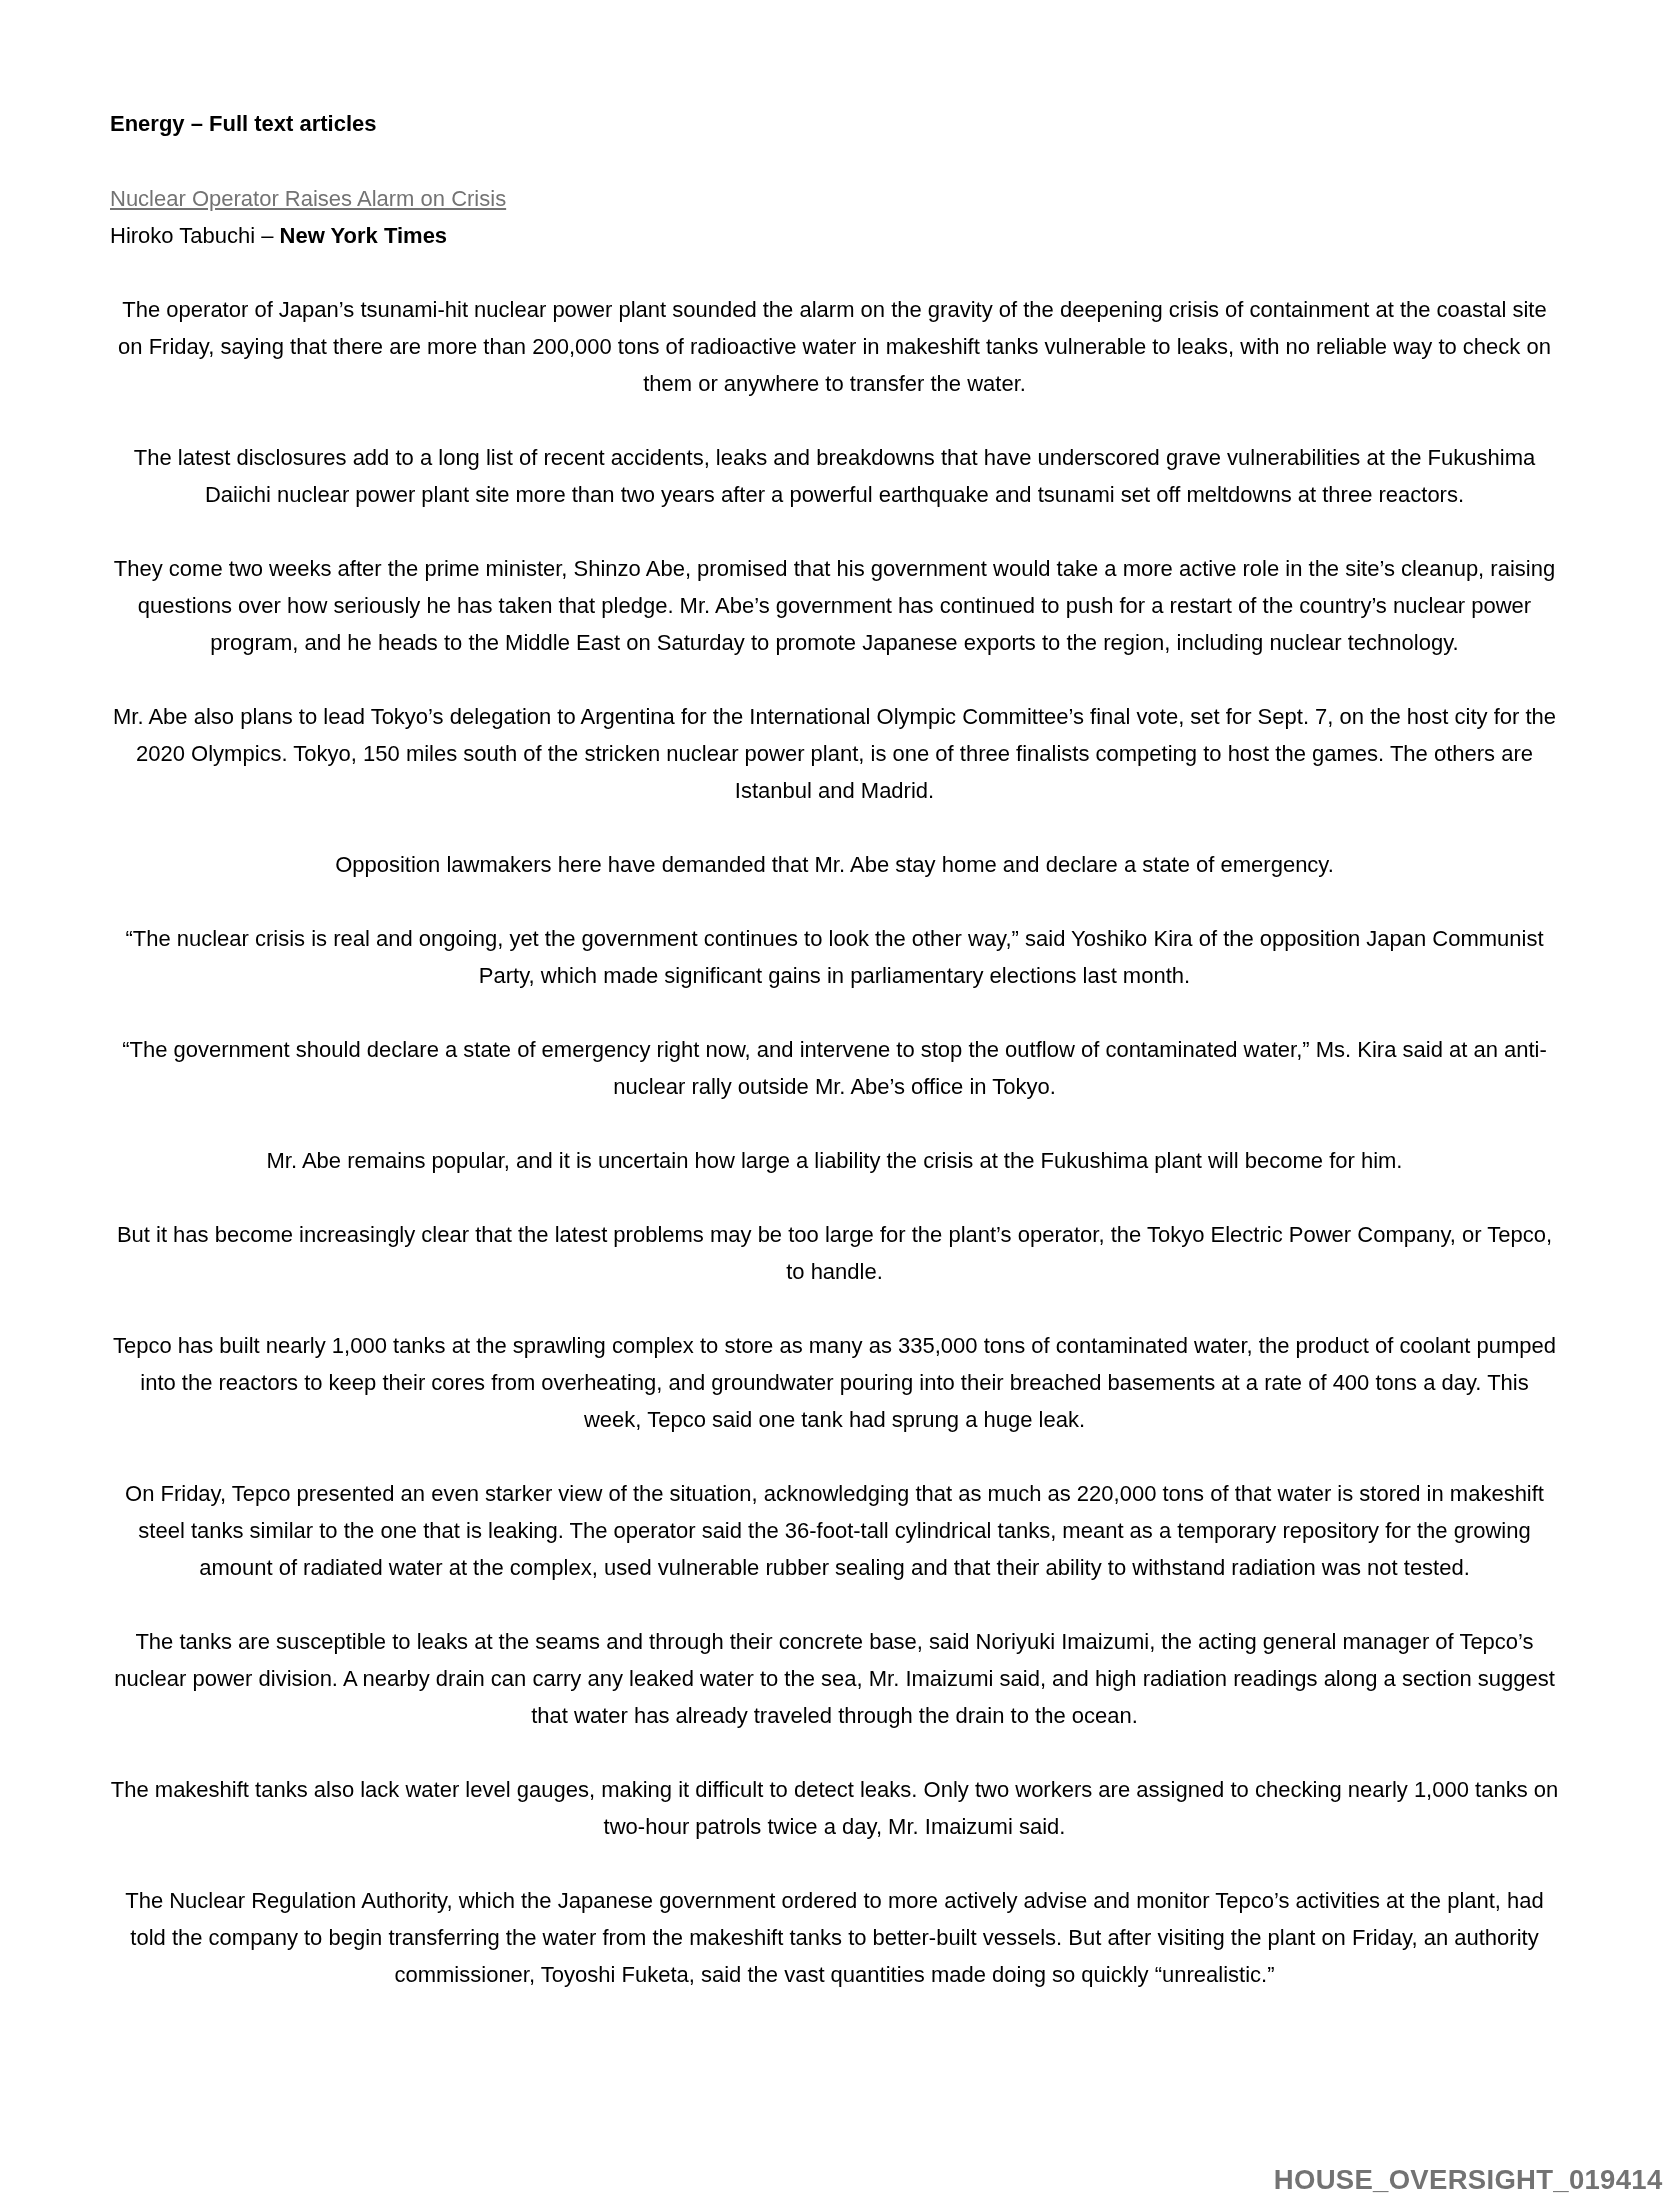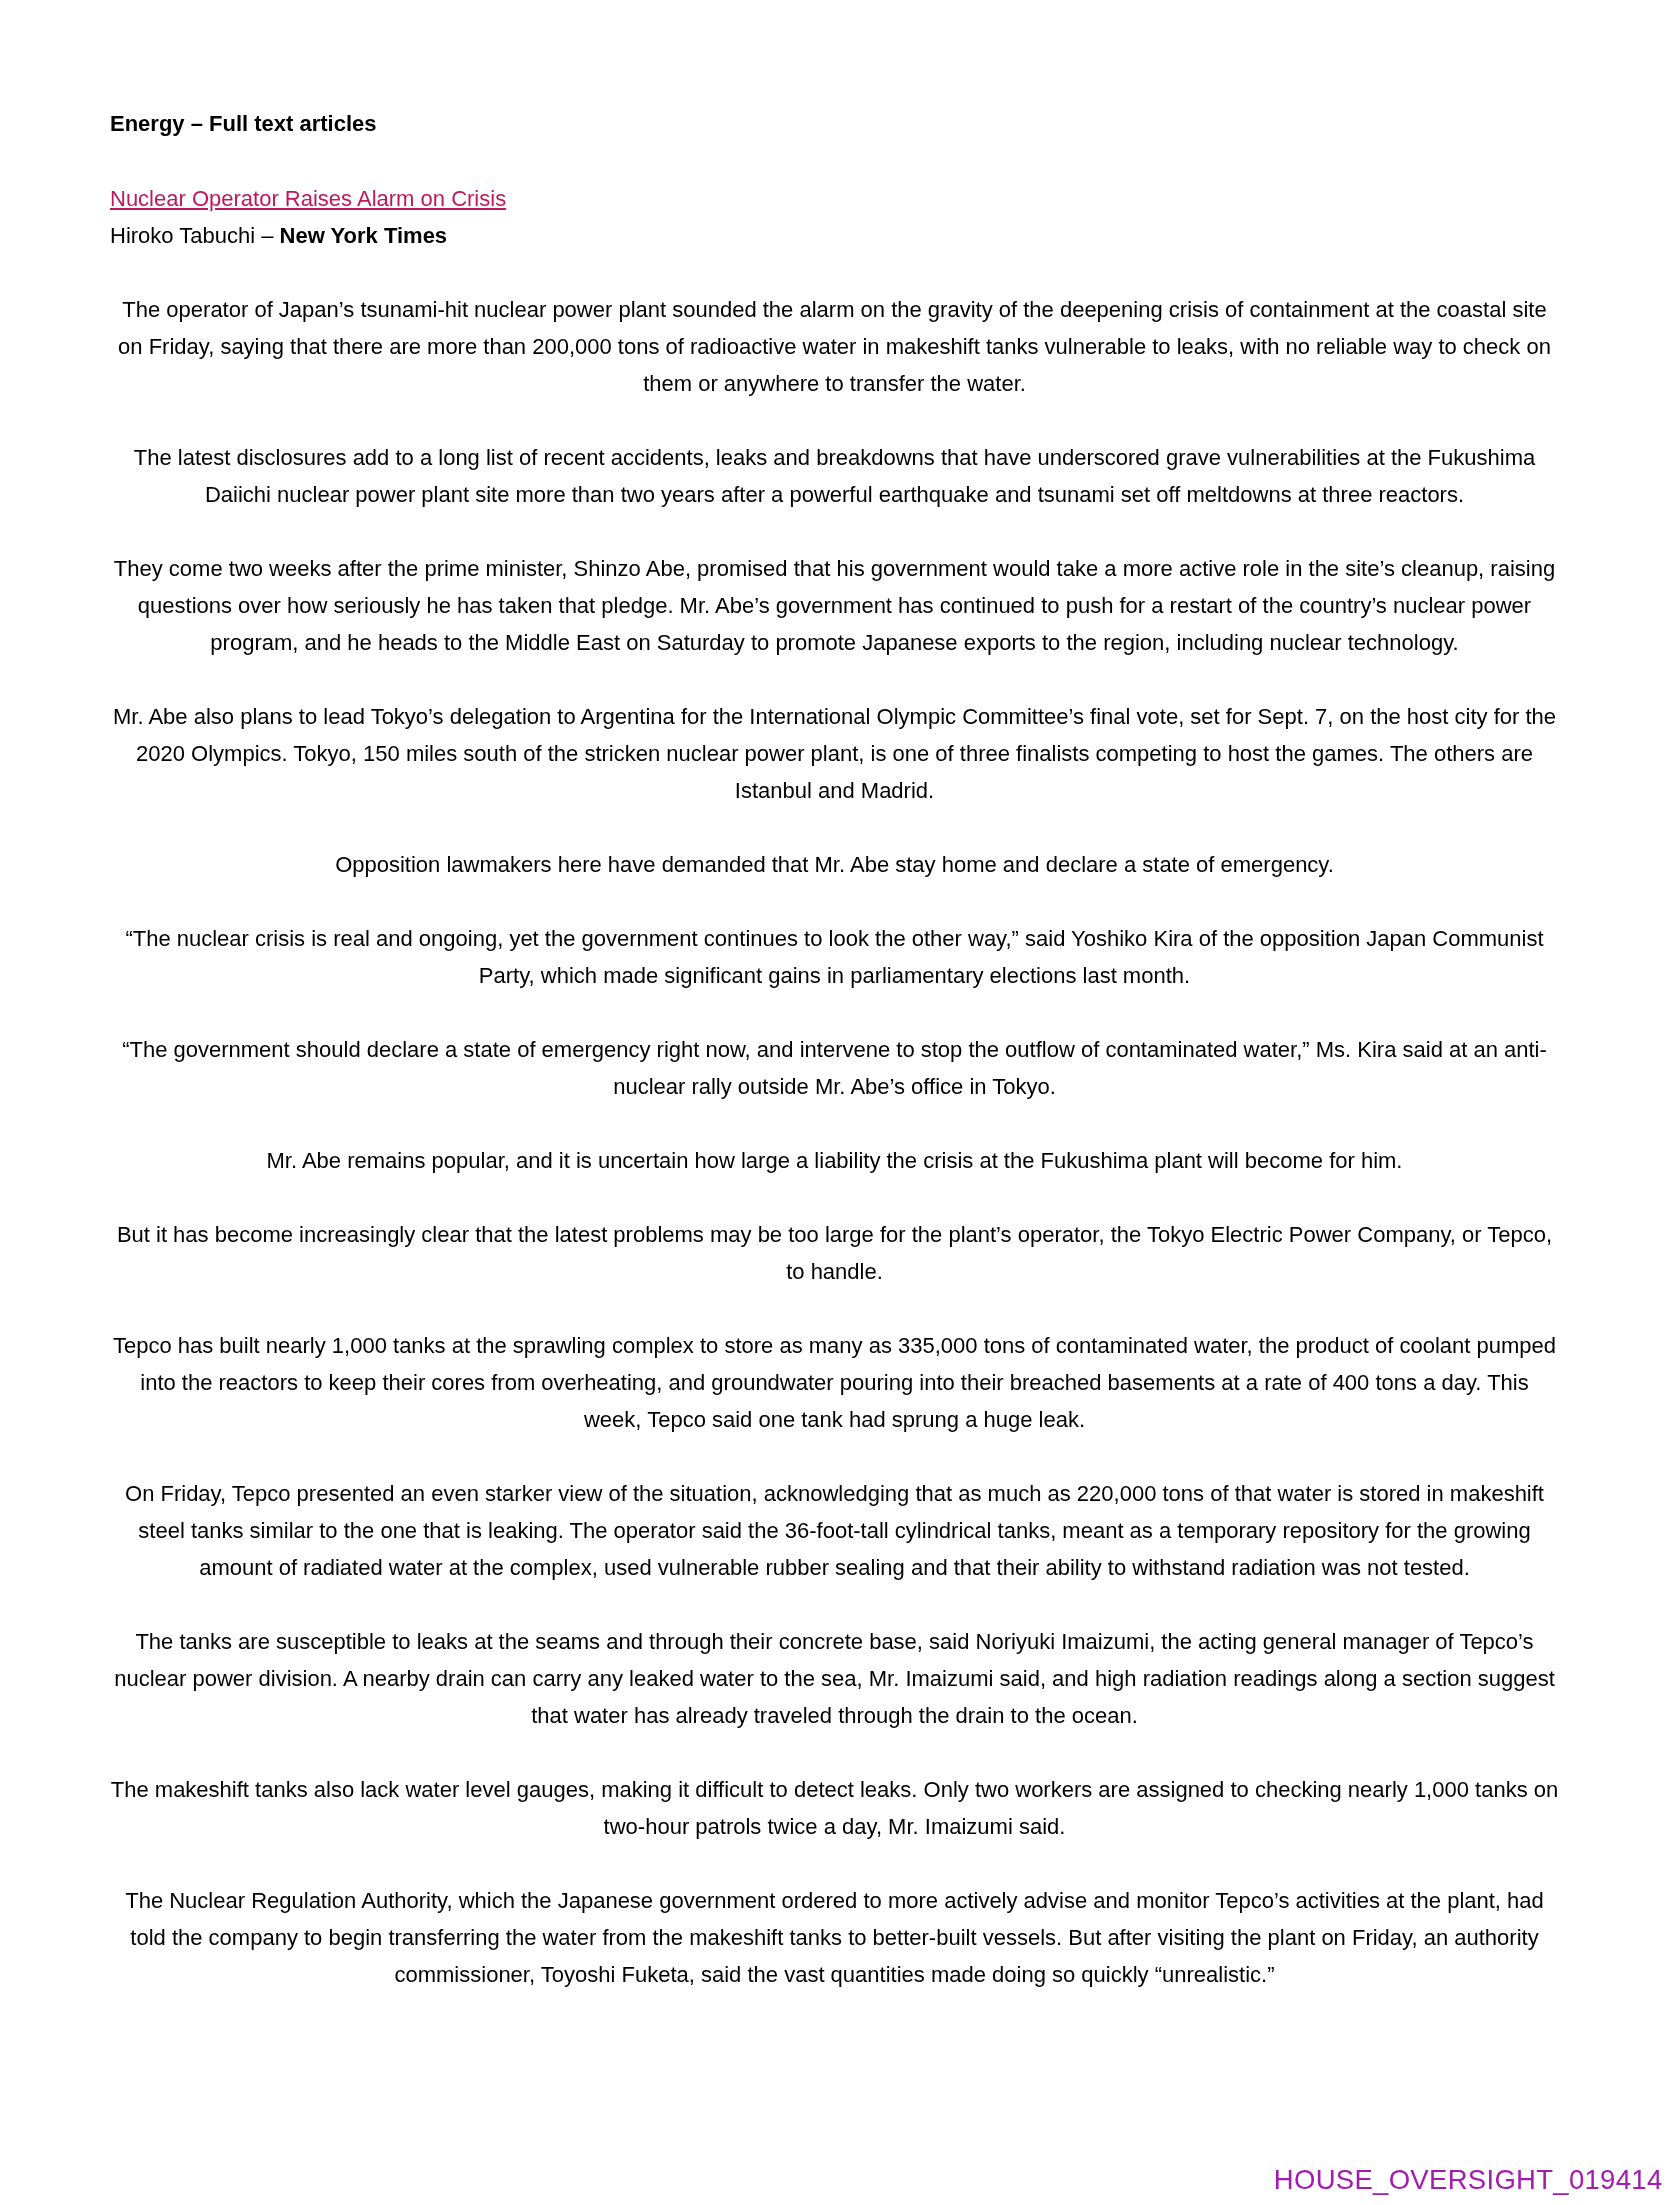--- a/index.html
+++ b/index.html
@@ -23,21 +23,21 @@
     font-size: 22px;
     font-weight: bold;
     margin: 0 0 38px 0;
     line-height: 37px;
   }
   .article-head {
     margin: 0 0 37px 0;
   }
   .article-link {
     display: inline-block;
-    color: #be185d;
+    color: #737373;
     text-decoration: underline;
     font-size: 22px;
     line-height: 37px;
     cursor: pointer;
   }
   .byline {
     font-size: 22px;
     line-height: 37px;
   }
   .byline .bold {
@@ -49,22 +49,23 @@
     line-height: 37px;
     margin: 0 0 37px 0;
     text-align: center;
     color: #000000;
   }
   .footer-bates {
     position: absolute;
     right: 6.5px;
     bottom: 9.2px;
     font-size: 27.5px;
-    color: #a21caf;
+    color: #737373;
     letter-spacing: 0.3px;
+    font-weight: bold;
   }
 </style>
 </head>
 <body>
 
 <div class="page">
   <div class="content">
 
     <h1 class="doc-title">Energy – Full text articles</h1>
 

